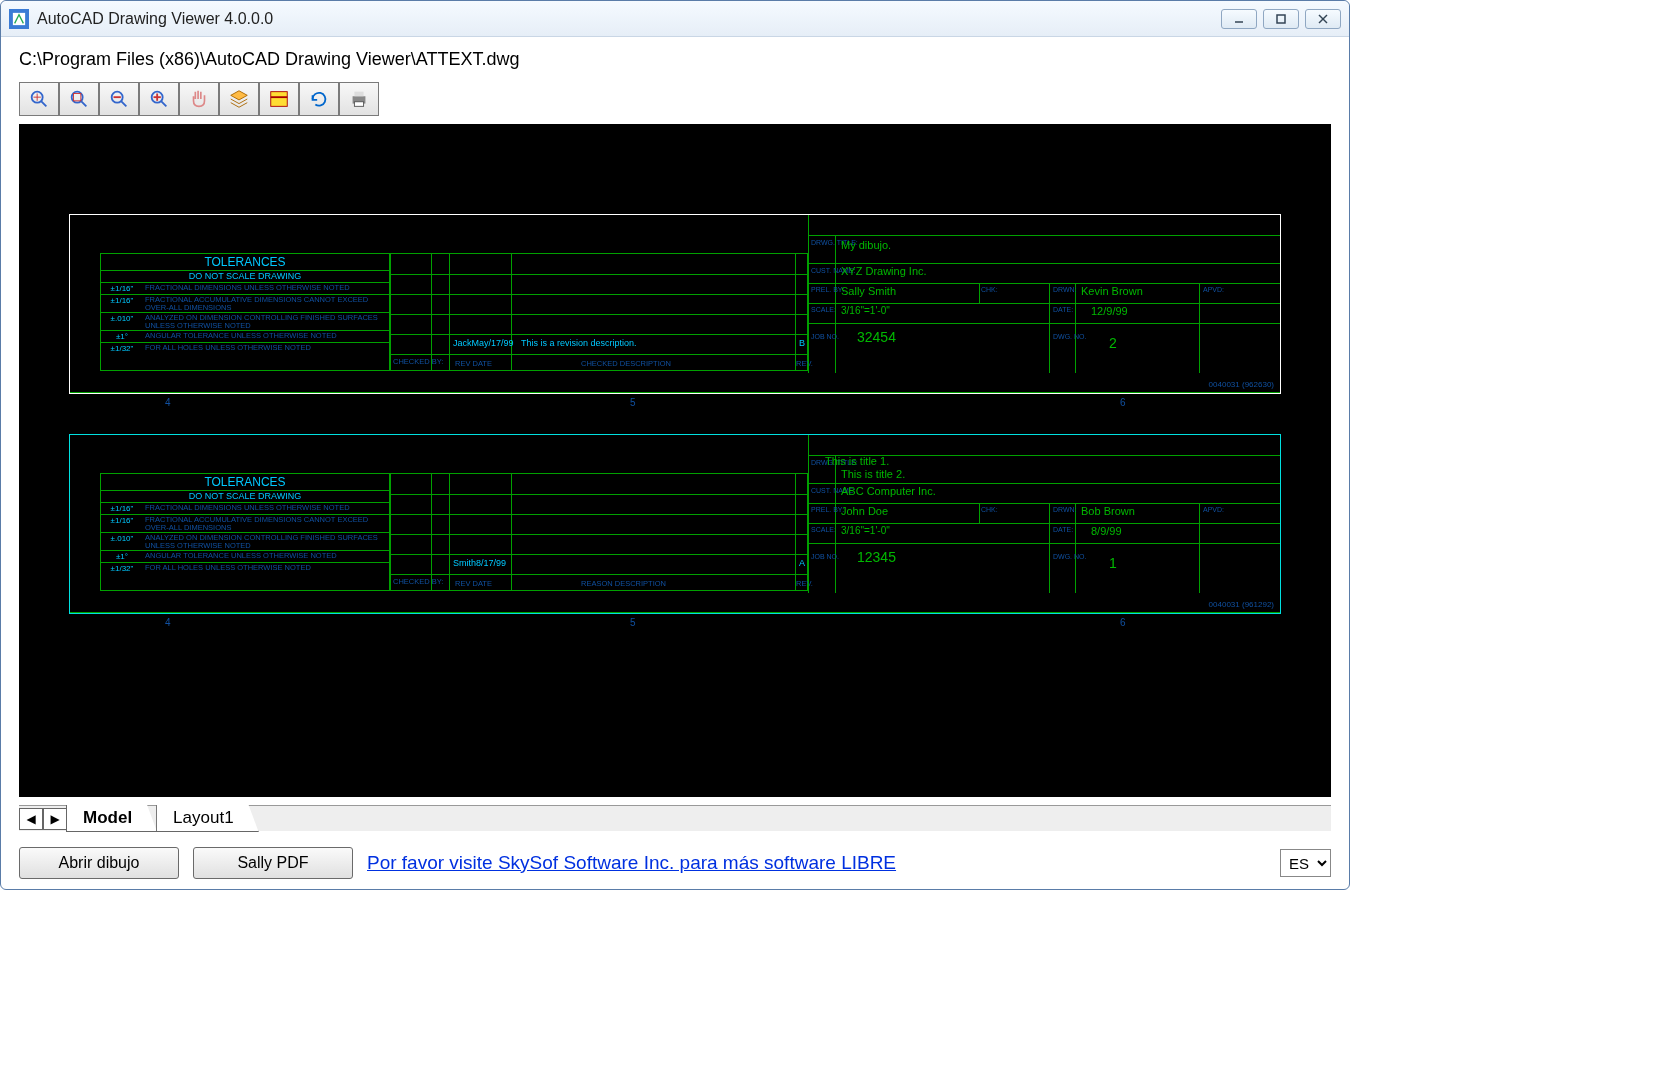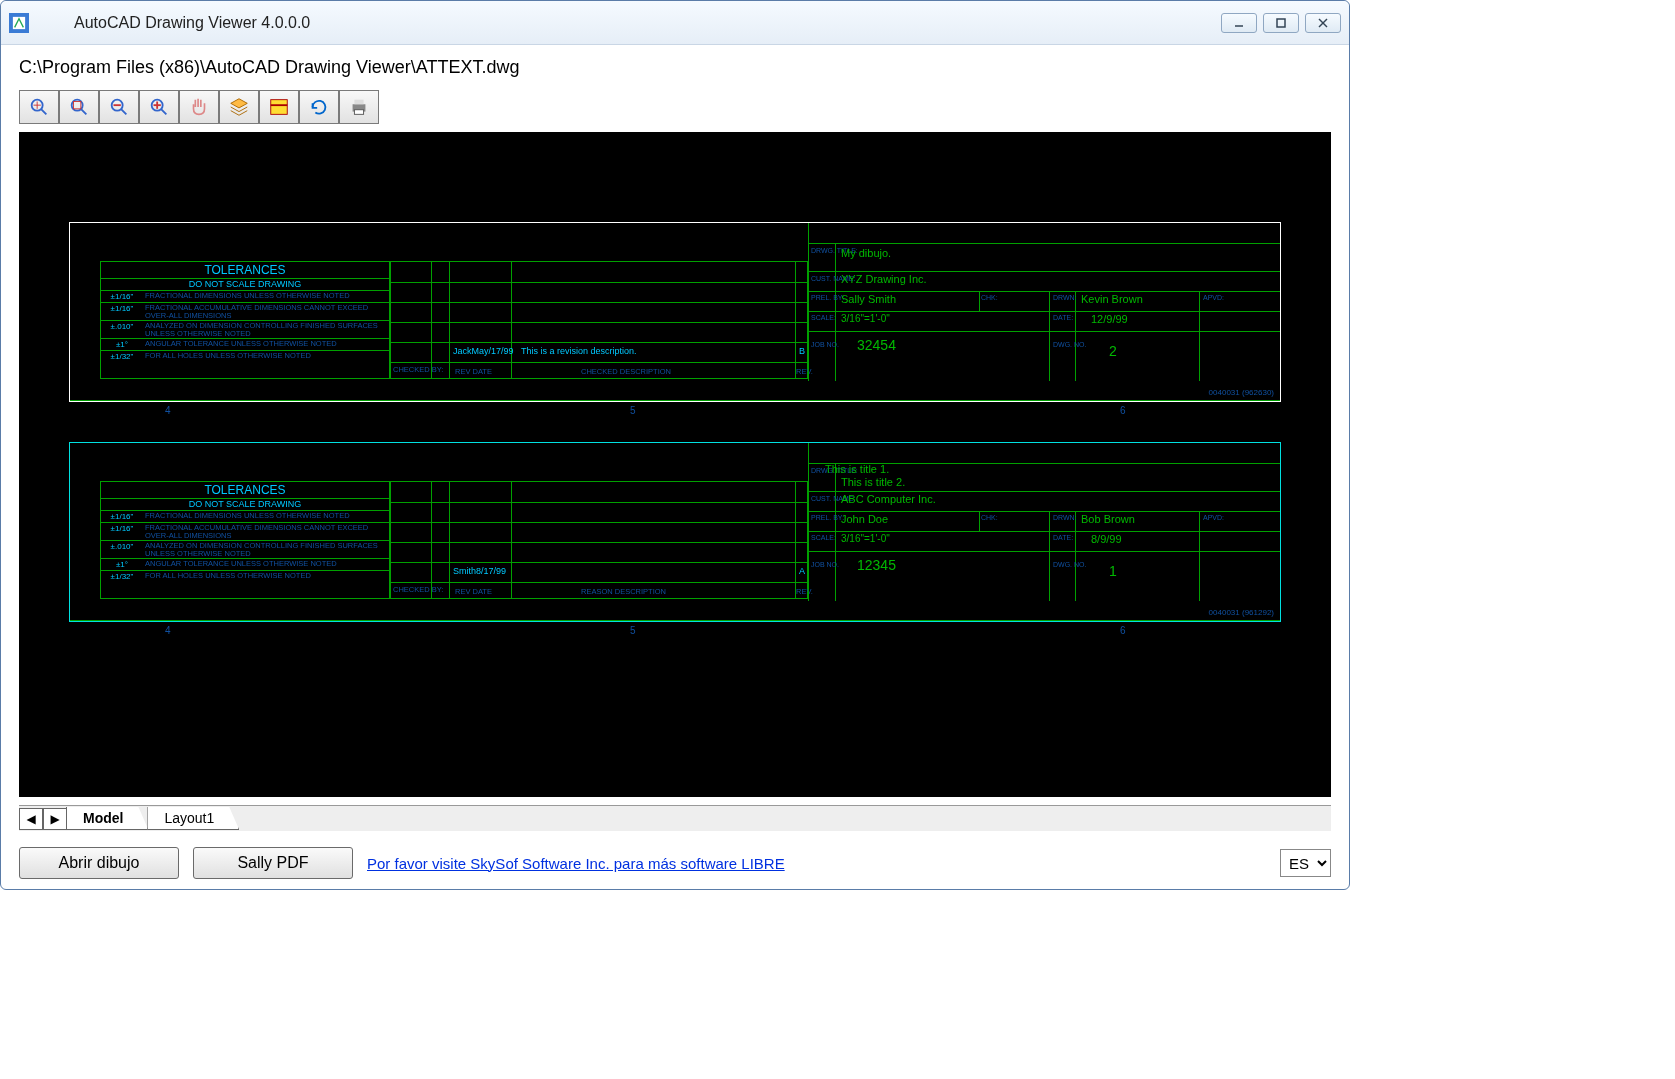--- a/index.html
+++ b/index.html
@@ -11,28 +11,27 @@
   .window {
     width: 1350px;
     height: 890px;
     border: 1px solid #5a7ca8;
     border-radius: 6px;
     background: #fff;
     display: flex;
     flex-direction: column;
   }
   .titlebar {
-    height: 44px;
+    height: 36px;
     background: linear-gradient(#f5faff, #e6eef7);
     border-bottom: 1px solid #c9d6e5;
     display: flex;
     align-items: center;
     padding: 0 8px;
     border-radius: 6px 6px 0 0;
-    gap: 37px;
   }
   .titlebar-icon {
     width: 20px; height: 20px;
     background: #3a7bd5;
     margin-right: 8px;
     display: flex; align-items: center; justify-content: center;
   }
   .titlebar-icon svg { width: 14px; height: 14px; }
   .titlebar-text { color: #222; font-size: 16px; flex: 1; }
   .win-controls { display: flex; gap: 6px; }
@@ -121,39 +120,39 @@
   .tab-nav { display:flex; }
   .tab-nav button {
     width:24px; height:22px; border:1px solid #666; background:#fff;
     font-size:12px; cursor:pointer;
   }
   .tab {
     padding: 3px 16px;
     background:#fff;
     border:1px solid #666;
     border-top:none;
-    font-size:14px;
+    font-size:17px;
     cursor:pointer;
     margin-left:-1px;
     clip-path: polygon(0 0, calc(100% - 10px) 0, 100% 100%, 0 100%);
     padding-right:24px;
   }
   .tab.active { font-weight:bold; background:#fff; }
 
   .bottom-bar {
     display:flex; align-items:center; gap:14px;
     padding-top:8px;
   }
   .big-btn {
     width:160px; height:32px;
     border:1px solid #6a6a6a; border-radius:3px;
     background: linear-gradient(#fafafa,#e0e0e0);
     font-size:16px; cursor:pointer;
   }
-  .link { color:#0030e0; font-size:15px; text-decoration: underline; cursor:pointer; }
+  .link { color:#0030e0; font-size:19px; text-decoration: underline; cursor:pointer; }
   .lang-sel {
     margin-left:auto; height:28px; font-size:15px;
     border:1px solid #888; background:#fff; padding:0 4px;
   }
 </style>
 </head>
 <body>
 
 <div class="window">
   <div class="titlebar">

